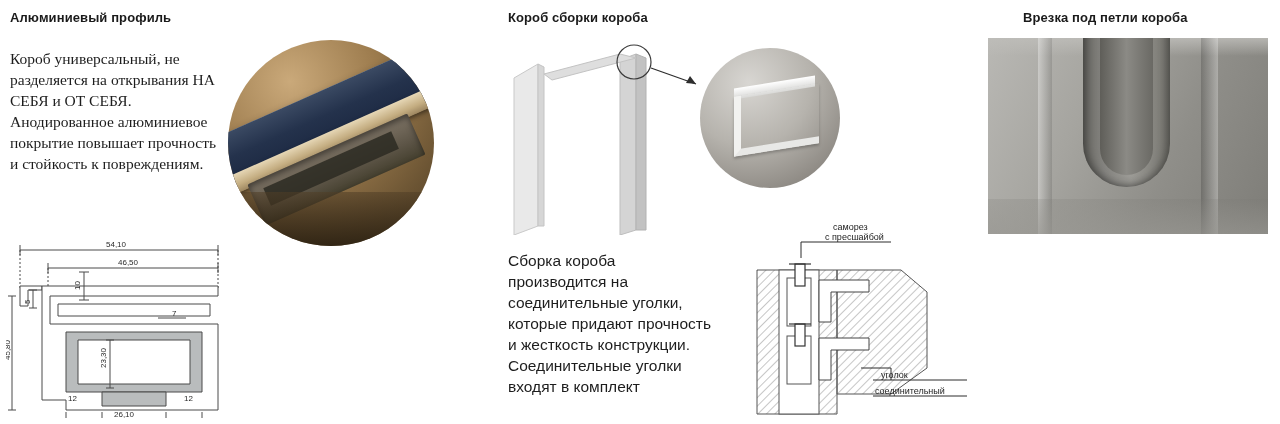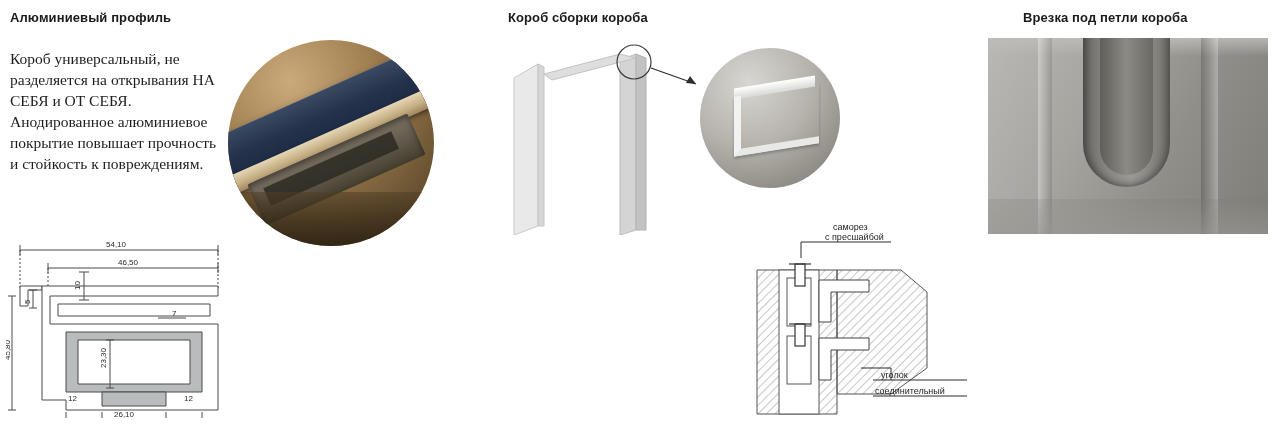--- a/index.html
+++ b/index.html
@@ -324,20 +324,21 @@
           <text x="178" y="173">12</text>
           <text x="100" y="140" transform="rotate(-90 100 140)">23,30</text>
           <text x="108" y="189">26,10</text>
         </g>
       </svg>
     </div>
   </div>
 
   <div class="column col-2">
     <div class="col-title c2-title">Короб сборки короба</div>
+    <div class="body-text c2-text">Сборка короба производится на соединительные уголки, которые придают прочность и жесткость конструкции. Соединительные уголки входят в комплект</div>
   </div>
 
   <div class="c2-diagram">
     <svg width="340" height="195" viewBox="0 0 340 195" xmlns="http://www.w3.org/2000/svg">
 
       <polygon points="14,38 38,24 38,186 14,195" fill="#e9e9e9" stroke="#c9c9c9" stroke-width="1"></polygon>
       <polygon points="38,24 44,27 44,186 38,186" fill="#d6d6d6" stroke="#c4c4c4" stroke-width="1"></polygon>
 
       <polygon points="120,20 136,14 136,190 120,195" fill="#d4d4d4" stroke="#bdbdbd" stroke-width="1"></polygon>
       <polygon points="136,14 146,18 146,190 136,190" fill="#c2c2c2" stroke="#b2b2b2" stroke-width="1"></polygon>

